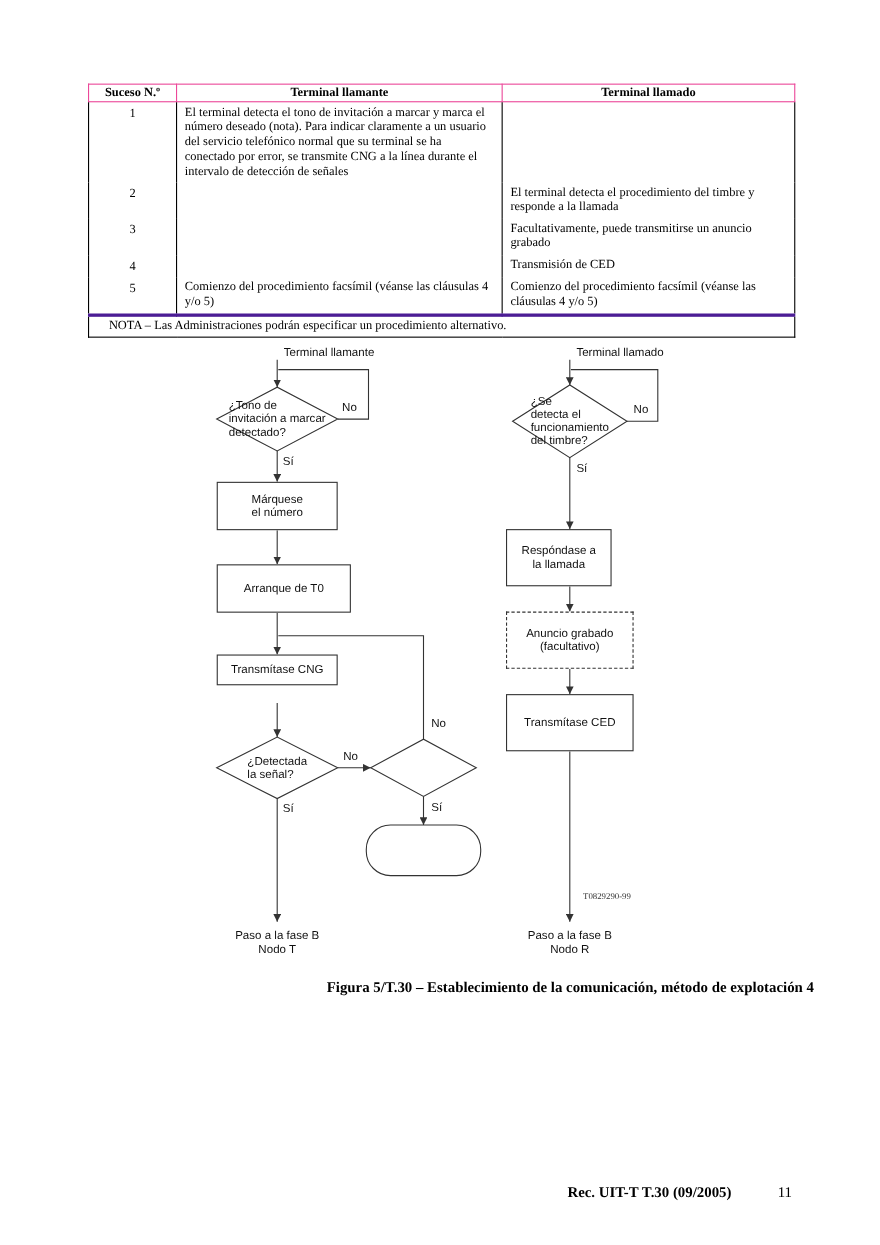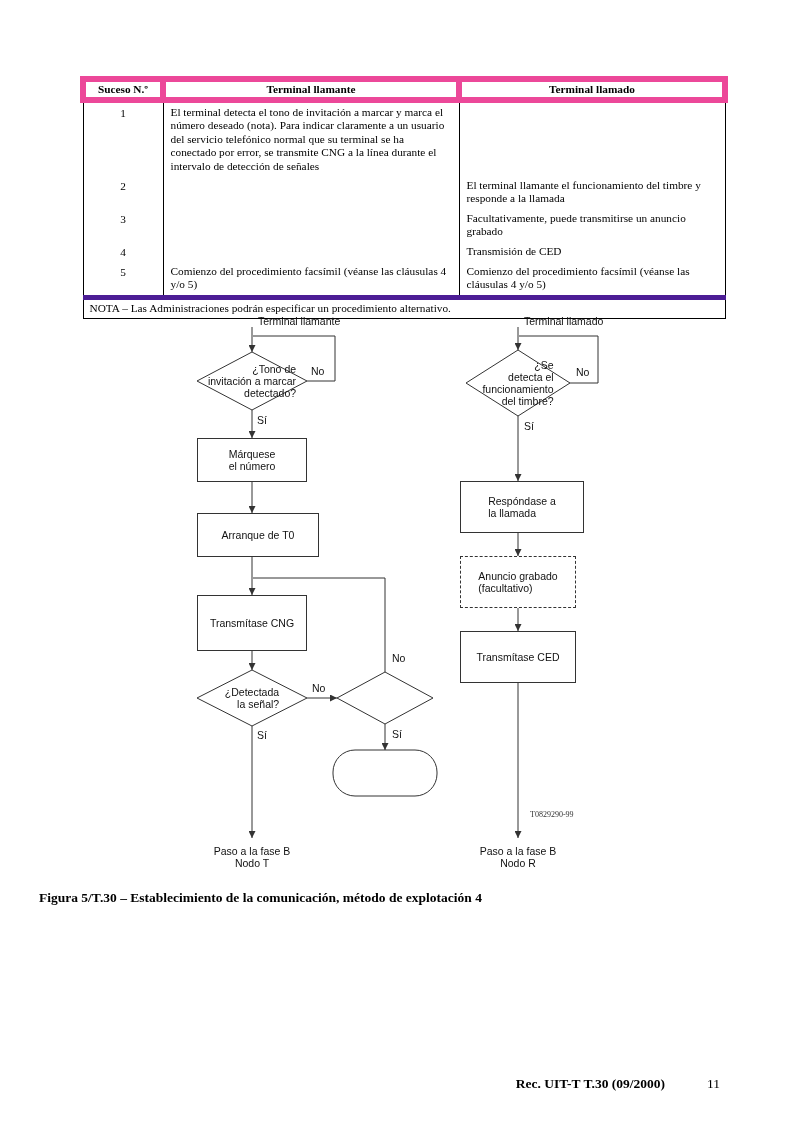--- a/index.html
+++ b/index.html
@@ -3,42 +3,42 @@
 <meta charset="utf-8">
 <style>
   html,body{margin:0;padding:0;background:#fff;}
   .page{position:relative;width:800px;height:1132px;background:#fff;color:#000;
         font-family:"Liberation Serif",serif;overflow:hidden;}
 
   
   .doc-table{position:absolute;left:80px;top:76px;width:642px;border-collapse:collapse;
              border:1.5px solid #000;font-size:11.3px;line-height:13.4px;table-layout:fixed;}
   .doc-table col.c1{width:80px;} .doc-table col.c2{width:296px;} .doc-table col.c3{width:266px;}
-  .doc-table th{border:6px solid #ec4899;font-weight:bold;text-align:center;padding:1px 4px;line-height:13px;}
+  .doc-table th{border:1px solid #ec4899;font-weight:bold;text-align:center;padding:1px 4px;line-height:13px;}
   .doc-table td{border-left:1px solid #000;border-right:1px solid #000;vertical-align:top;
                 padding:3px 7px 3px 7px;}
   .doc-table td.num{text-align:center;padding-top:4px;}
-  .doc-table td.note{border-top:5px solid #4c1d95;border-left:none;border-right:none;padding:2px 6px 3px;}
+  .doc-table td.note{border-top:3px solid #4c1d95;border-left:none;border-right:none;padding:2px 18px 3px;}
 
   
   .flowchart{position:absolute;left:0;top:308px;width:800px;height:580px;
              font-family:"Liberation Sans",sans-serif;font-size:10.5px;line-height:12px;color:#111;}
   .flowchart svg{position:absolute;left:0;top:0;}
   .fc-label{position:absolute;white-space:pre-line;}
   .fc-dtext{position:absolute;display:flex;align-items:center;justify-content:center;
-            text-align:right;white-space:pre-line;}
+            text-align:left;white-space:pre-line;}
   .fc-box{position:absolute;box-sizing:border-box;border:1px solid #333;background:#fff;
-          display:flex;align-items:center;justify-content:center;text-align:left;white-space:pre-line;}
+          display:flex;align-items:center;justify-content:center;text-align:center;white-space:pre-line;}
   .fc-box.dashed{border-style:dashed;}
   .fc-end{position:absolute;text-align:center;white-space:pre-line;}
   .fc-watermark{position:absolute;font-size:8px;color:#333;}
 
   
-  .caption{position:absolute;left:0;top:890px;width:740px;text-align:left;
-           font-weight:bold;font-size:13.5px;padding-left:39px;}
+  .caption{position:absolute;left:0;top:890px;width:740px;text-align:right;
+           font-weight:bold;font-size:13.5px;}
   .footer{position:absolute;top:1076px;right:80px;font-size:13.5px;}
   .footer .rec{font-weight:bold;margin-right:42px;}
 </style>
 </head>
 <body>
 
 <div class="page">
 
   <table class="doc-table">
     <colgroup>
@@ -55,21 +55,21 @@
     </thead>
     <tbody>
       <tr>
         <td class="num">1</td>
         <td>El terminal detecta el tono de invitación a marcar y marca el número deseado (nota). Para indicar claramente a un usuario del servicio telefónico normal que su terminal se ha conectado por error, se transmite CNG a la línea durante el intervalo de detección de señales</td>
         <td></td>
       </tr>
       <tr>
         <td class="num">2</td>
         <td></td>
-        <td>El terminal llamante el funcionamiento del timbre y responde a la llamada</td>
+        <td>El terminal detecta el procedimiento del timbre y responde a la llamada</td>
       </tr>
       <tr>
         <td class="num">3</td>
         <td></td>
         <td>Facultativamente, puede transmitirse un anuncio grabado</td>
       </tr>
       <tr>
         <td class="num">4</td>
         <td></td>
         <td>Transmisión de CED</td>
@@ -123,46 +123,46 @@
 
     <div class="fc-label" style="left:258px;top:7px;">Terminal llamante</div>
     <div class="fc-dtext" style="left:197px;top:44px;width:110px;height:58px;">¿Tono de
 invitación a marcar
 detectado?</div>
     <div class="fc-label" style="left:311px;top:57px;">No</div>
     <div class="fc-label" style="left:257px;top:106px;">Sí</div>
     <div class="fc-box" style="left:197px;top:130px;width:110px;height:44px;">Márquese
 el número</div>
     <div class="fc-box" style="left:197px;top:205px;width:122px;height:44px;">Arranque de T0</div>
-    <div class="fc-box" style="left:197px;top:287px;width:110px;height:56px;">Transmítase CNG</div>
+    <div class="fc-box" style="left:197px;top:287px;width:110px;height:28px;">Transmítase CNG</div>
     <div class="fc-dtext" style="left:197px;top:362px;width:110px;height:56px;">¿Detectada
 la señal?</div>
     <div class="fc-label" style="left:312px;top:374px;">No</div>
     <div class="fc-label" style="left:257px;top:421px;">Sí</div>
     <div class="fc-label" style="left:392px;top:344px;">No</div>
     <div class="fc-label" style="left:392px;top:420px;">Sí</div>
     <div class="fc-end" style="left:192px;top:537px;width:120px;">Paso a la fase B
 Nodo T</div>
 
     <div class="fc-label" style="left:524px;top:7px;">Terminal llamado</div>
     <div class="fc-dtext" style="left:466px;top:42px;width:104px;height:66px;">¿Se
 detecta el
 funcionamiento
 del timbre?</div>
     <div class="fc-label" style="left:576px;top:58px;">No</div>
     <div class="fc-label" style="left:524px;top:112px;">Sí</div>
-    <div class="fc-box" style="left:460px;top:173px;width:124px;height:52px;">Respóndase a
+    <div class="fc-box" style="left:460px;top:173px;width:96px;height:52px;">Respóndase a
 la llamada</div>
     <div class="fc-box" style="left:460px;top:323px;width:116px;height:52px;">Transmítase CED</div>
     <div class="fc-box dashed" style="left:460px;top:248px;width:116px;height:52px;">Anuncio grabado
 (facultativo)</div>
     <div class="fc-watermark" style="left:530px;top:501px;font-family:Liberation Serif, serif;">T0829290-99</div>
     <div class="fc-end" style="left:458px;top:537px;width:120px;">Paso a la fase B
 Nodo R</div>
   </div>
 
   <div class="caption">Figura 5/T.30 – Establecimiento de la comunicación, método de explotación 4</div>
 
   <div class="footer">
-    <span class="rec">Rec. UIT-T T.30 (09/2000)</span><span>11</span>
+    <span class="rec">Rec. UIT-T T.30 (09/2005)</span><span>11</span>
   </div>
 
 </div>
 
 </body></html>

